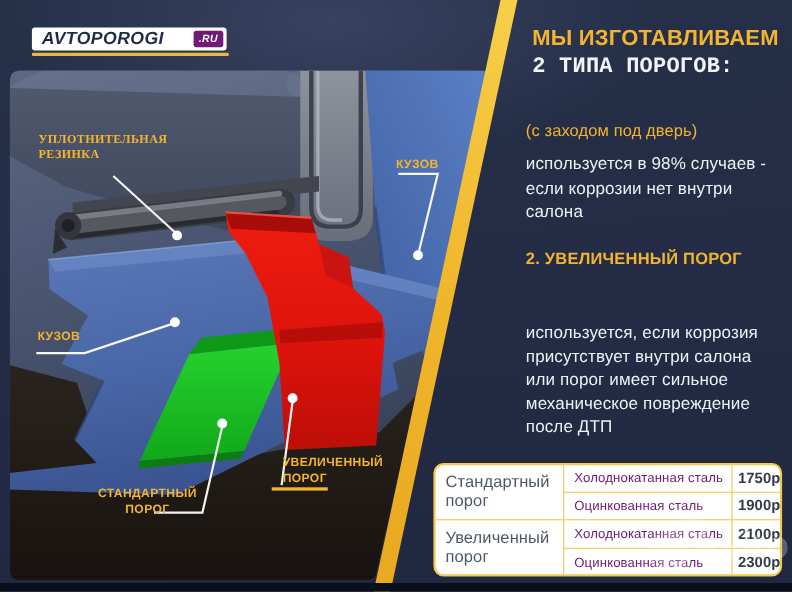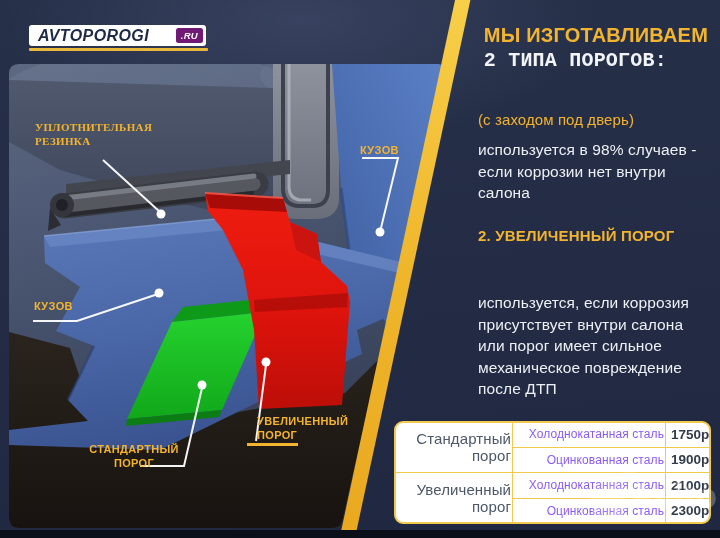--- a/index.html
+++ b/index.html
@@ -33,24 +33,24 @@
   .p-head-l1{color:#f3b42f;font-size:20px;font-weight:800;line-height:25px;}
   .p-head-l2{color:#f2f4f8;font-size:20px;font-weight:800;line-height:25px;font-family:Liberation Mono, monospace;}
   .sec-title{position:absolute;left:0;color:#f3b42f;font-size:15px;font-weight:800;letter-spacing:.2px;line-height:19px;}
   .sec-sub{position:absolute;left:0;width:231px;color:#f3b42f;font-size:15px;font-weight:400;letter-spacing:.1px;line-height:18.5px;}
   .sec-body{position:absolute;left:0;width:231px;color:#edf0f5;font-size:15.5px;font-weight:400;letter-spacing:.1px;line-height:21.5px;}
   .sec1-title{top:92px;} .sec1-sub{top:111px;} .sec1-body{top:139px;}
   .sec2-title{top:226px;} .sec2-sub{top:245px;} .sec2-body{top:292px;}
   
   .table-wrap{left:394px;top:421px;width:317px;height:103px;background:#ffffff;
     border:2px solid #f2c94e;border-radius:9px;overflow:hidden;box-sizing:border-box;}
-  .table-wrap table{border-collapse:collapse;table-layout:fixed;width:calc(100% + 4px);height:calc(100% + 4px);margin:-2px;text-align:right;}
+  .table-wrap table{border-collapse:collapse;table-layout:fixed;width:calc(100% + 4px);height:calc(100% + 4px);margin:-2px;}
   .table-wrap td{border:1.6px solid #f2c94e;vertical-align:middle;overflow:hidden;}
   td.prod{font-size:15px;color:#4d5868;line-height:17.5px;padding-left:10px;letter-spacing:.1px;}
-  td.mat{font-size:12px;color:#8b5cf6;padding-left:9px;white-space:nowrap;letter-spacing:.1px;}
+  td.mat{font-size:12px;color:#701a75;padding-left:9px;white-space:nowrap;letter-spacing:.1px;}
   td.price{font-size:13.5px;font-weight:800;color:#323c4c;padding-left:5px;white-space:nowrap;}
   
   .watermark{left:583px;top:466px;width:137px;height:66px;pointer-events:none;}
   .wm-c1{position:absolute;left:6px;top:16px;width:38px;height:38px;border-radius:50%;background:rgba(255,255,255,.17);}
   .wm-c2{position:absolute;left:33px;top:4px;width:24px;height:24px;border-radius:50%;background:rgba(255,255,255,.14);}
   .wm-c3{position:absolute;left:30px;top:38px;width:15px;height:15px;border-radius:50%;background:rgba(255,255,255,.12);}
   .wm-text{position:absolute;left:46px;top:10px;font-size:35px;font-weight:700;color:rgba(255,255,255,.26);letter-spacing:.5px;}
   
   .bottom-bar{left:0;top:530px;width:720px;height:8px;background:#0b0f1a;}
 </style>

